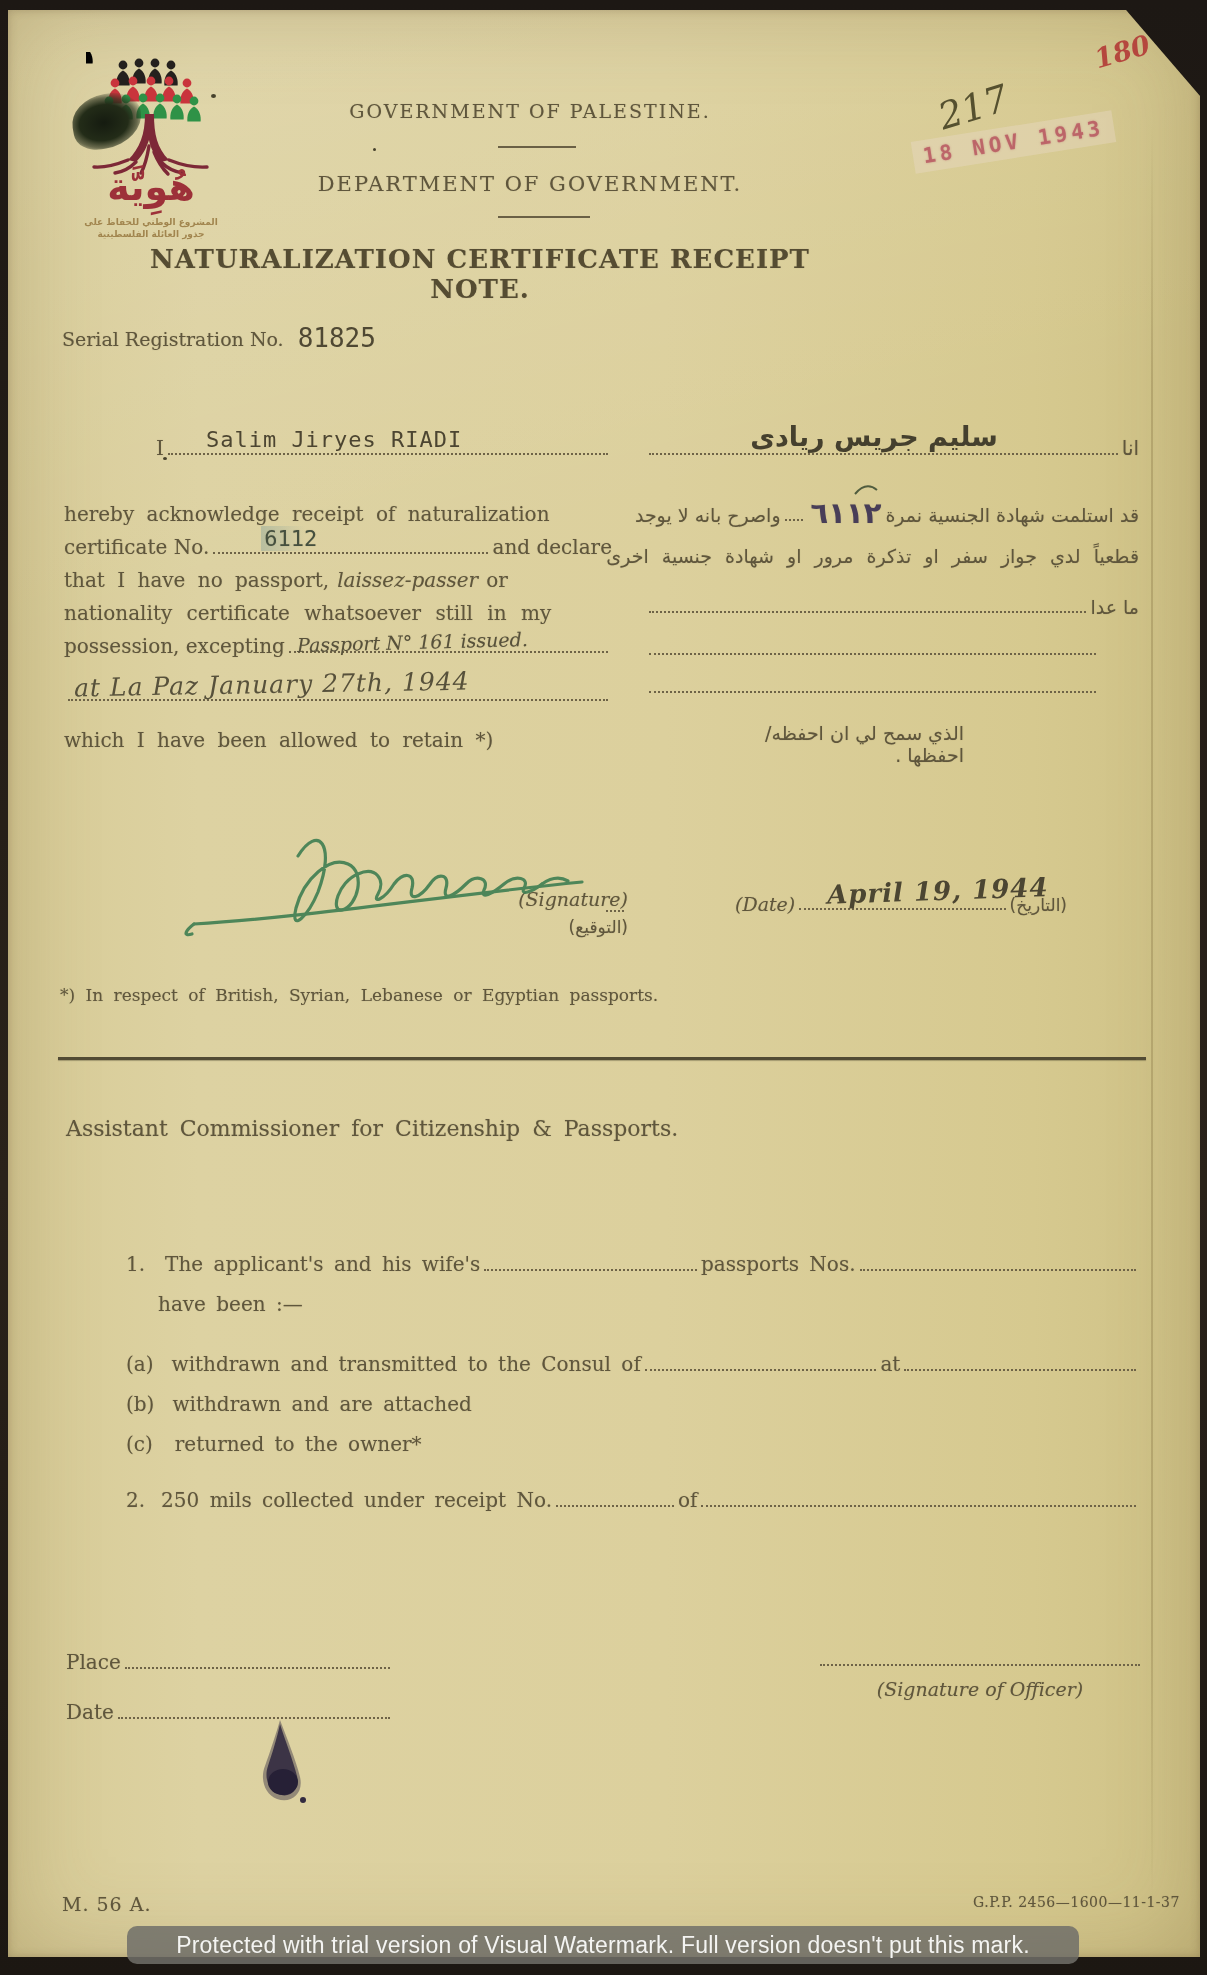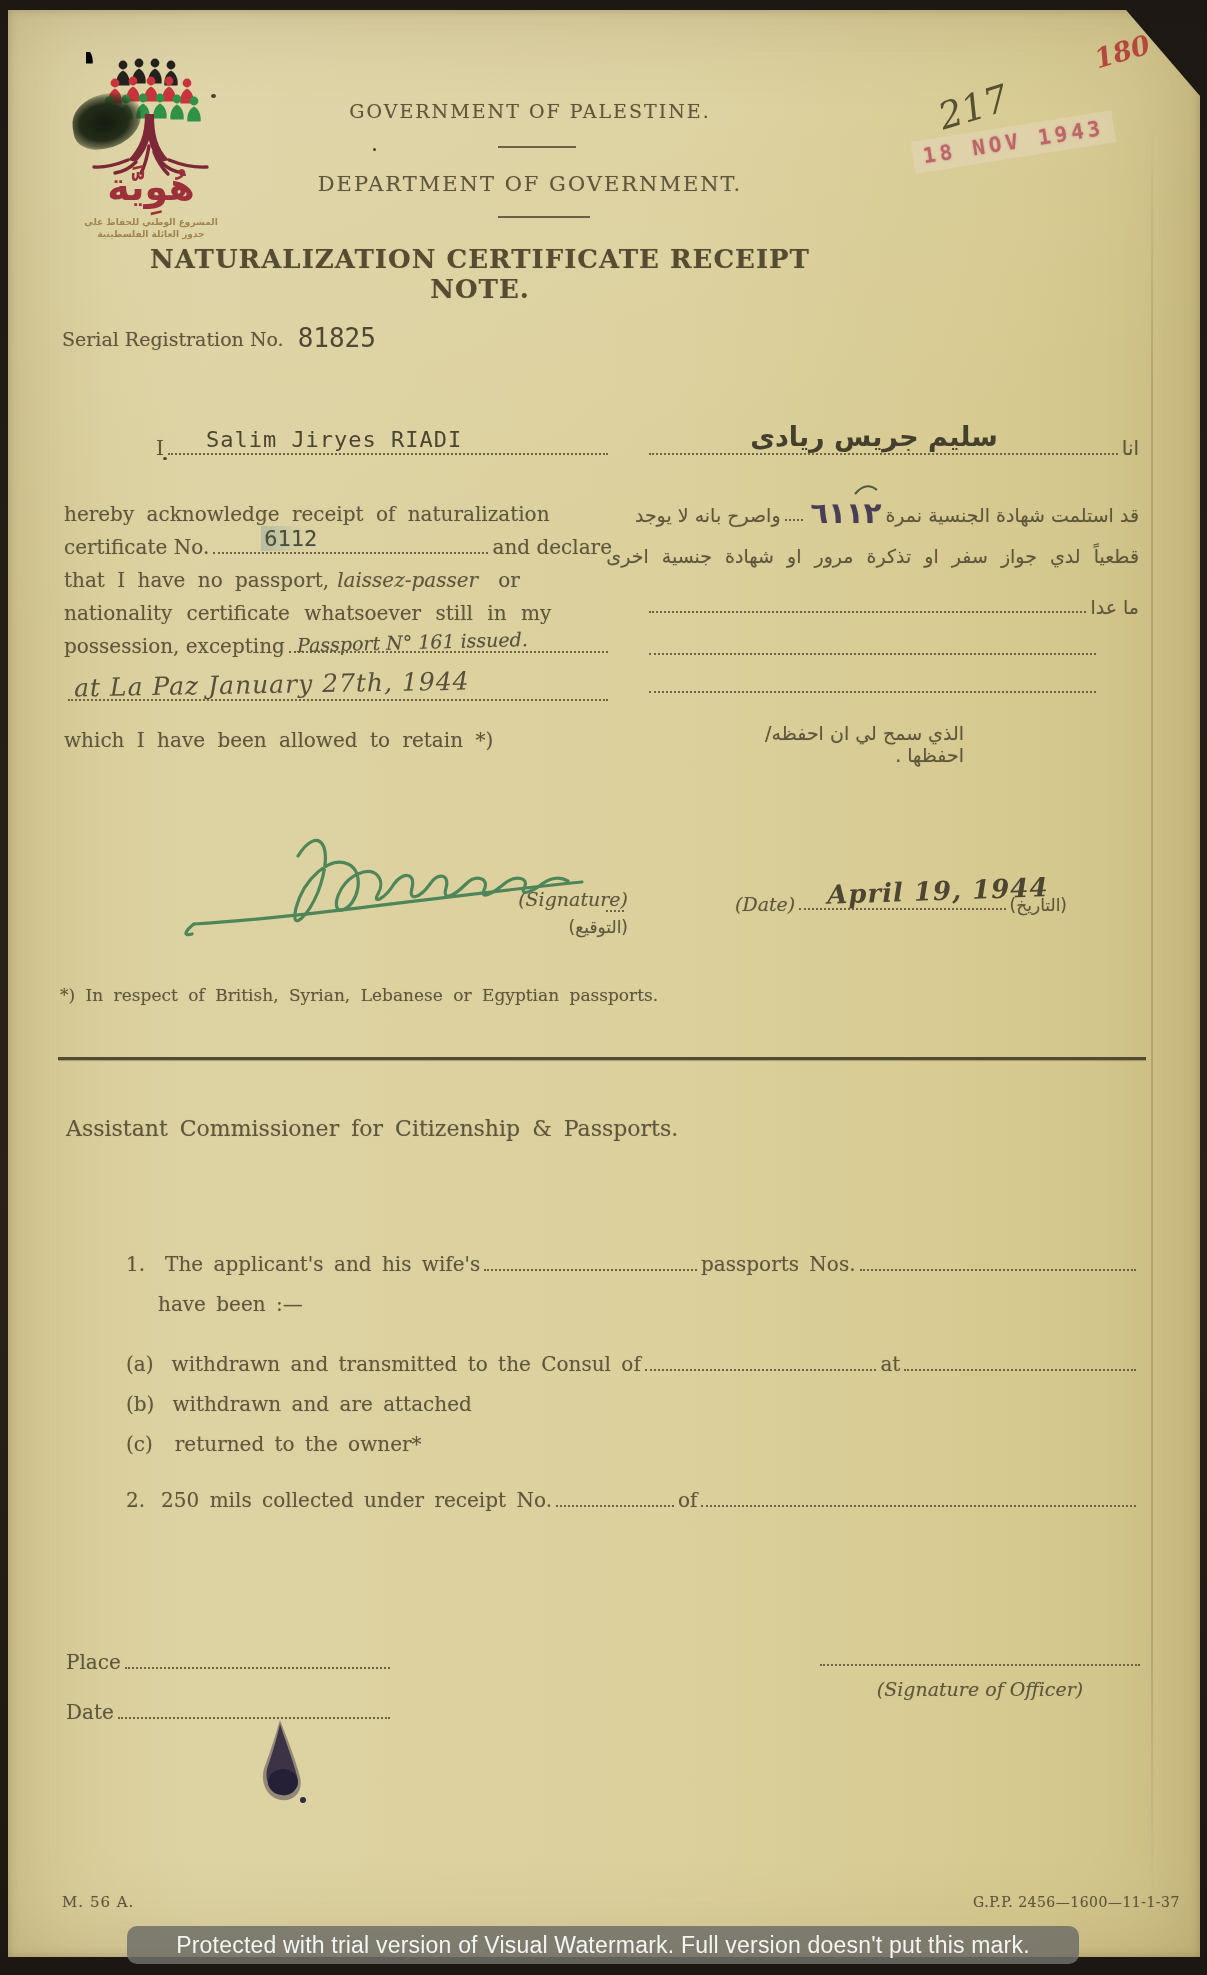--- a/index.html
+++ b/index.html
@@ -134,21 +134,21 @@
   <div class="row serif20 print" style="left:64px;top:535px;width:548px;">
     <span>certificate No.</span>
     <span class="dots">
       <span class="over mono" style="left:48px;font-size:22px;color:#45503f;background:linear-gradient(90deg,rgba(96,142,152,.30),rgba(96,142,152,0) 75%);padding:0 3px;">6112</span>
     </span>
     <span>and declare</span>
   </div>
   <div class="row serif20 print" style="left:64px;top:568px;width:548px;word-spacing:6px;">
     <span>that I have no passport,</span>
     <span style="font-style:italic;margin-left:8px;">laissez-passer</span>
-    <span style="margin-left:20px;">or</span>
+    <span style="margin-left:8px;">or</span>
   </div>
   <div class="row serif20 print" style="left:64px;top:601px;width:548px;word-spacing:8px;">
     <span>nationality certificate whatsoever still in my</span>
   </div>
   <div class="row serif20 print" style="left:64px;top:634px;width:548px;">
     <span>possession, excepting</span>
     <span class="dots">
       <span class="over hand" style="left:8px;font-size:19px;transform:rotate(-1.5deg);bottom:-2px;">Passport N° 161 issued.</span>
     </span>
   </div>
@@ -262,17 +262,17 @@
   <div style="position:absolute;left:820px;top:1644px;width:320px;height:20px;border-bottom:2px dotted #6e6347;"></div>
   <div class="print" style="position:absolute;left:830px;top:1678px;width:300px;text-align:center;font-size:19px;font-style:italic;">(Signature of Officer)</div>
 
   <svg width="80" height="95" viewBox="0 0 80 95" style="position:absolute;left:246px;top:1716px;">
     <path d="M34,4 C30,18 24,36 19,50 C14,62 18,78 31,83 C45,88 58,78 54,61 C50,44 40,20 34,4 Z" fill="#3a3144" opacity="0.45"></path>
     <path d="M34,8 C31,22 26,38 22,50 C18,61 22,74 32,78 C44,83 54,74 51,60 C47,44 39,24 34,8 Z" fill="#332b40" opacity="0.9"></path>
     <ellipse cx="37" cy="66" rx="15" ry="13" fill="#262036"></ellipse>
     <circle cx="57" cy="84" r="3" fill="#332b40"></circle>
   </svg>
 
-  <div class="print" style="position:absolute;left:62px;top:1893px;font-size:15px;letter-spacing:1px;">M. 56 A.</div>
+  <div class="print" style="position:absolute;left:62px;top:1893px;font-size:19px;letter-spacing:1px;">M. 56 A.</div>
   <div class="print" style="position:absolute;left:973px;top:1894px;font-size:14px;letter-spacing:.5px;">G.P.P. 2456—1600—11-1-37</div>
 
   <div class="wm">Protected with trial version of Visual Watermark. Full version doesn't put this mark.</div>
 </div>
 
 </body></html>

